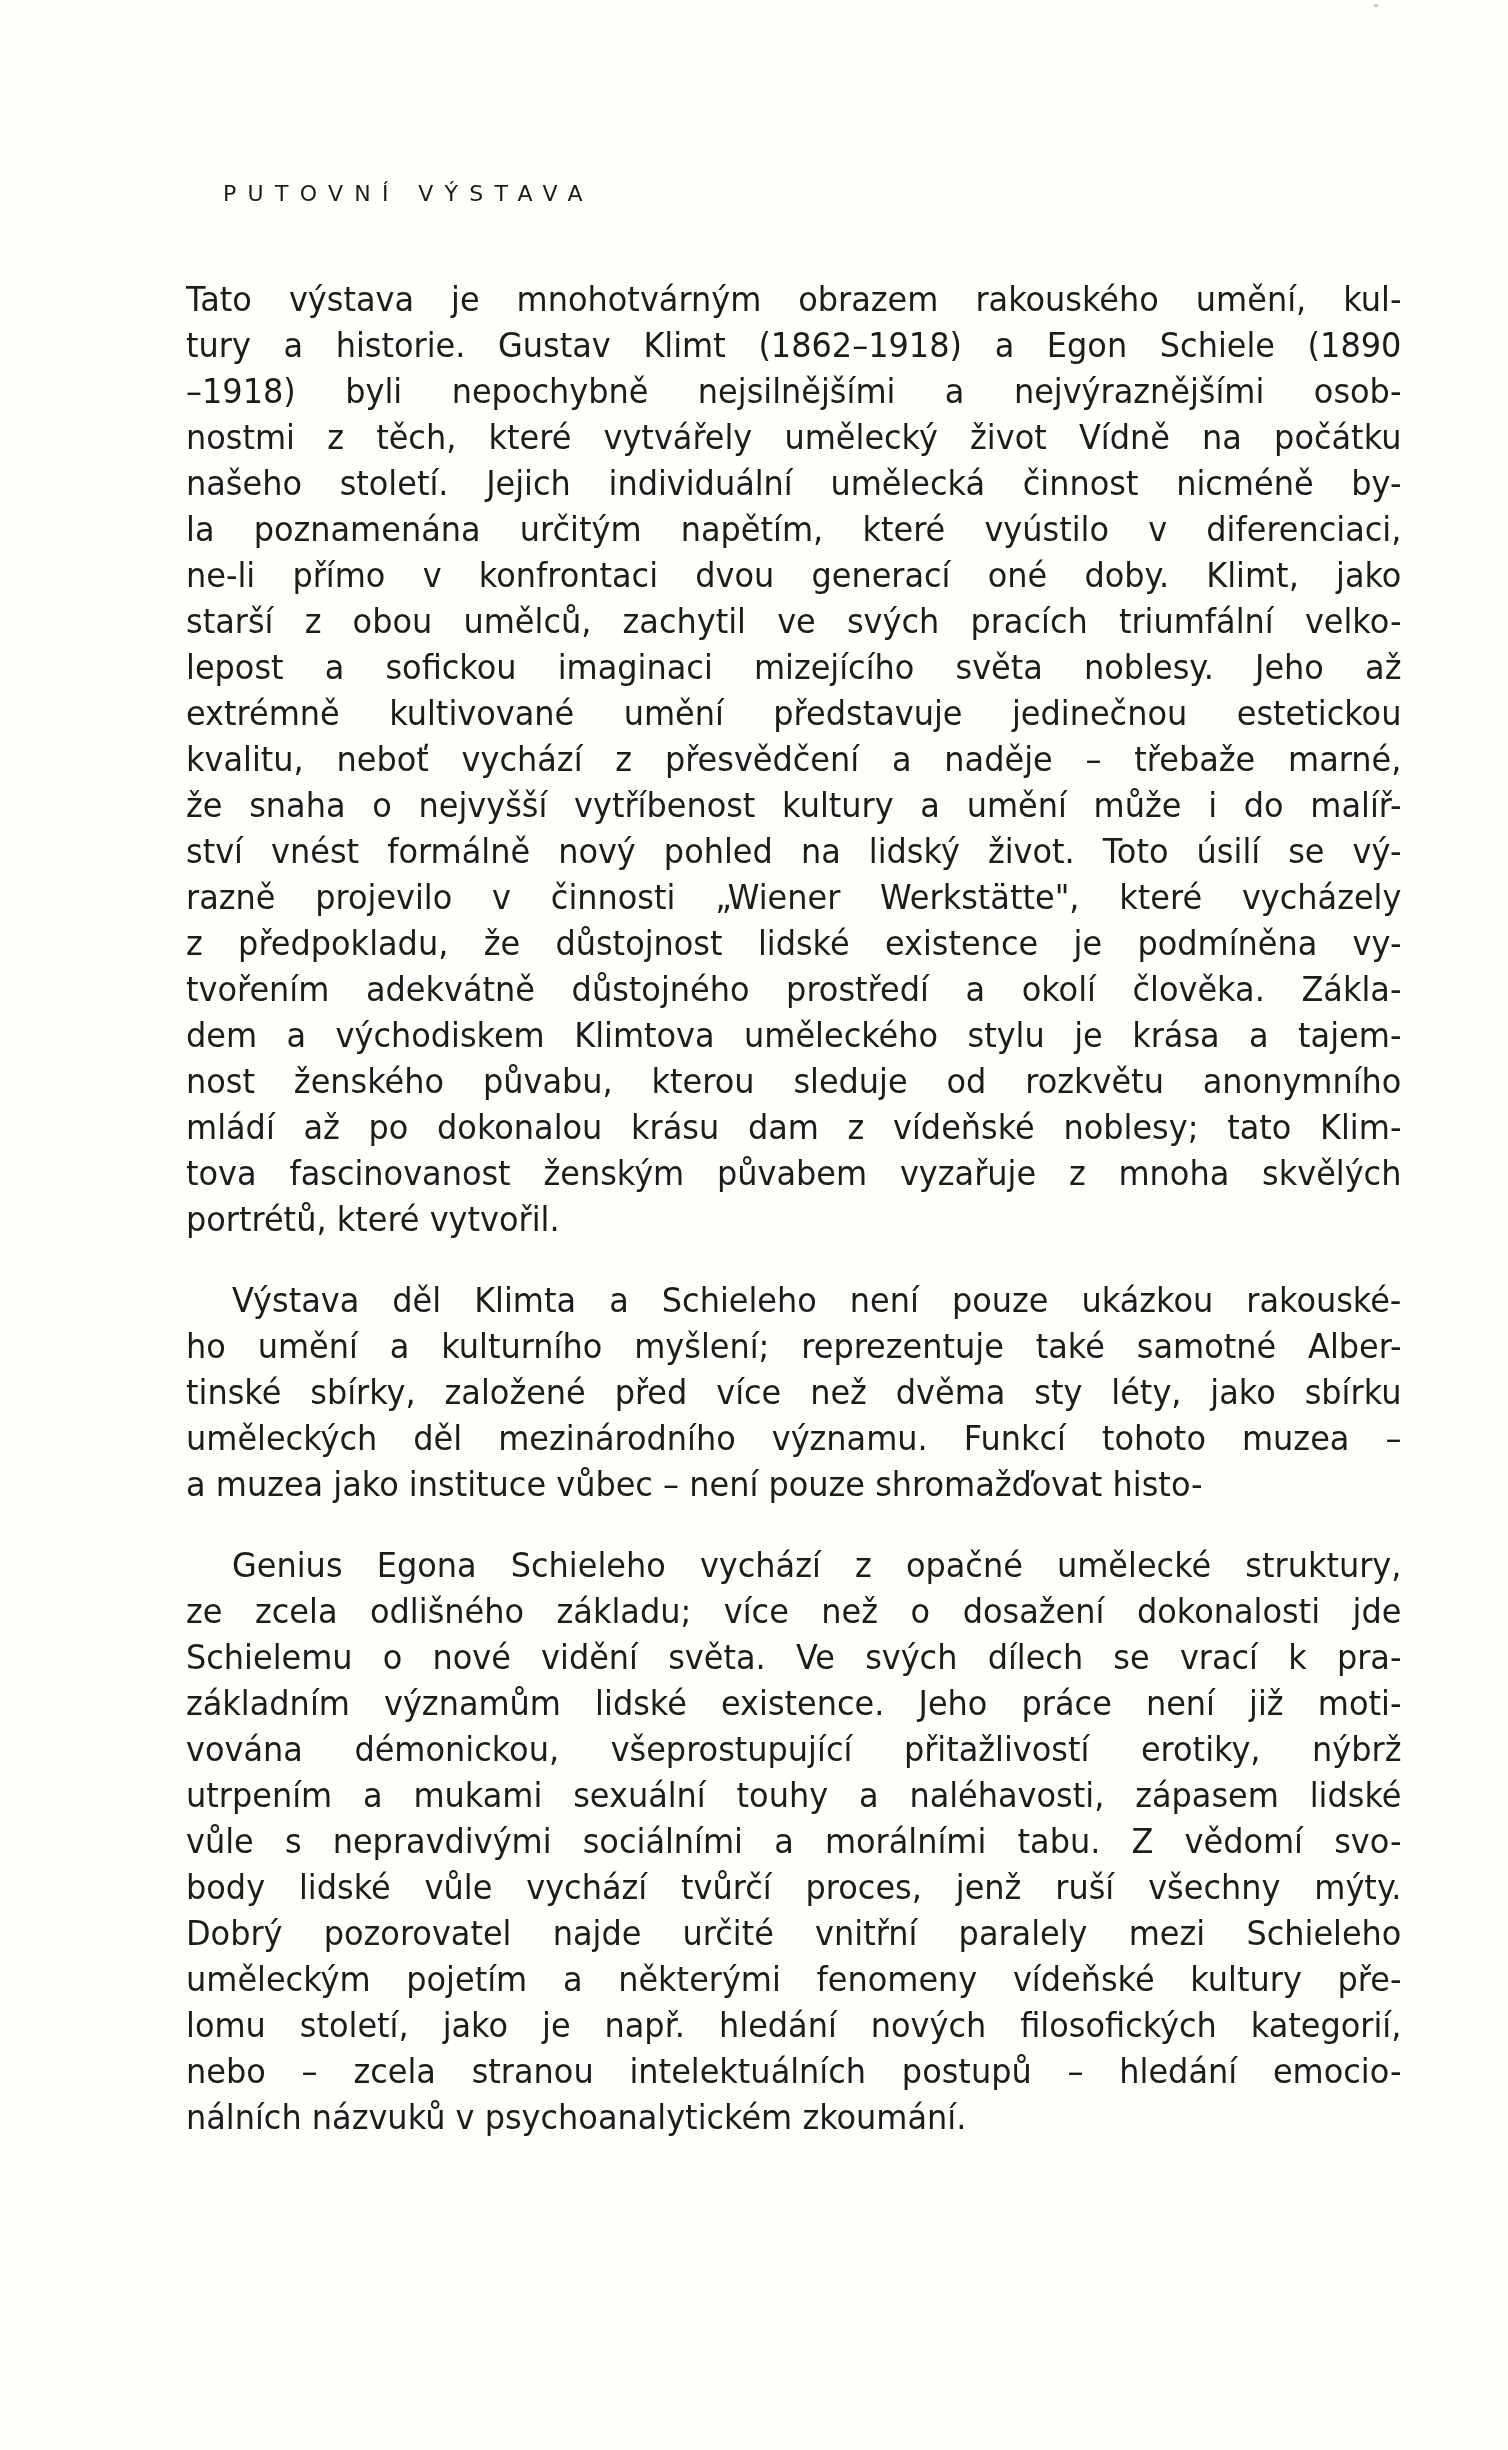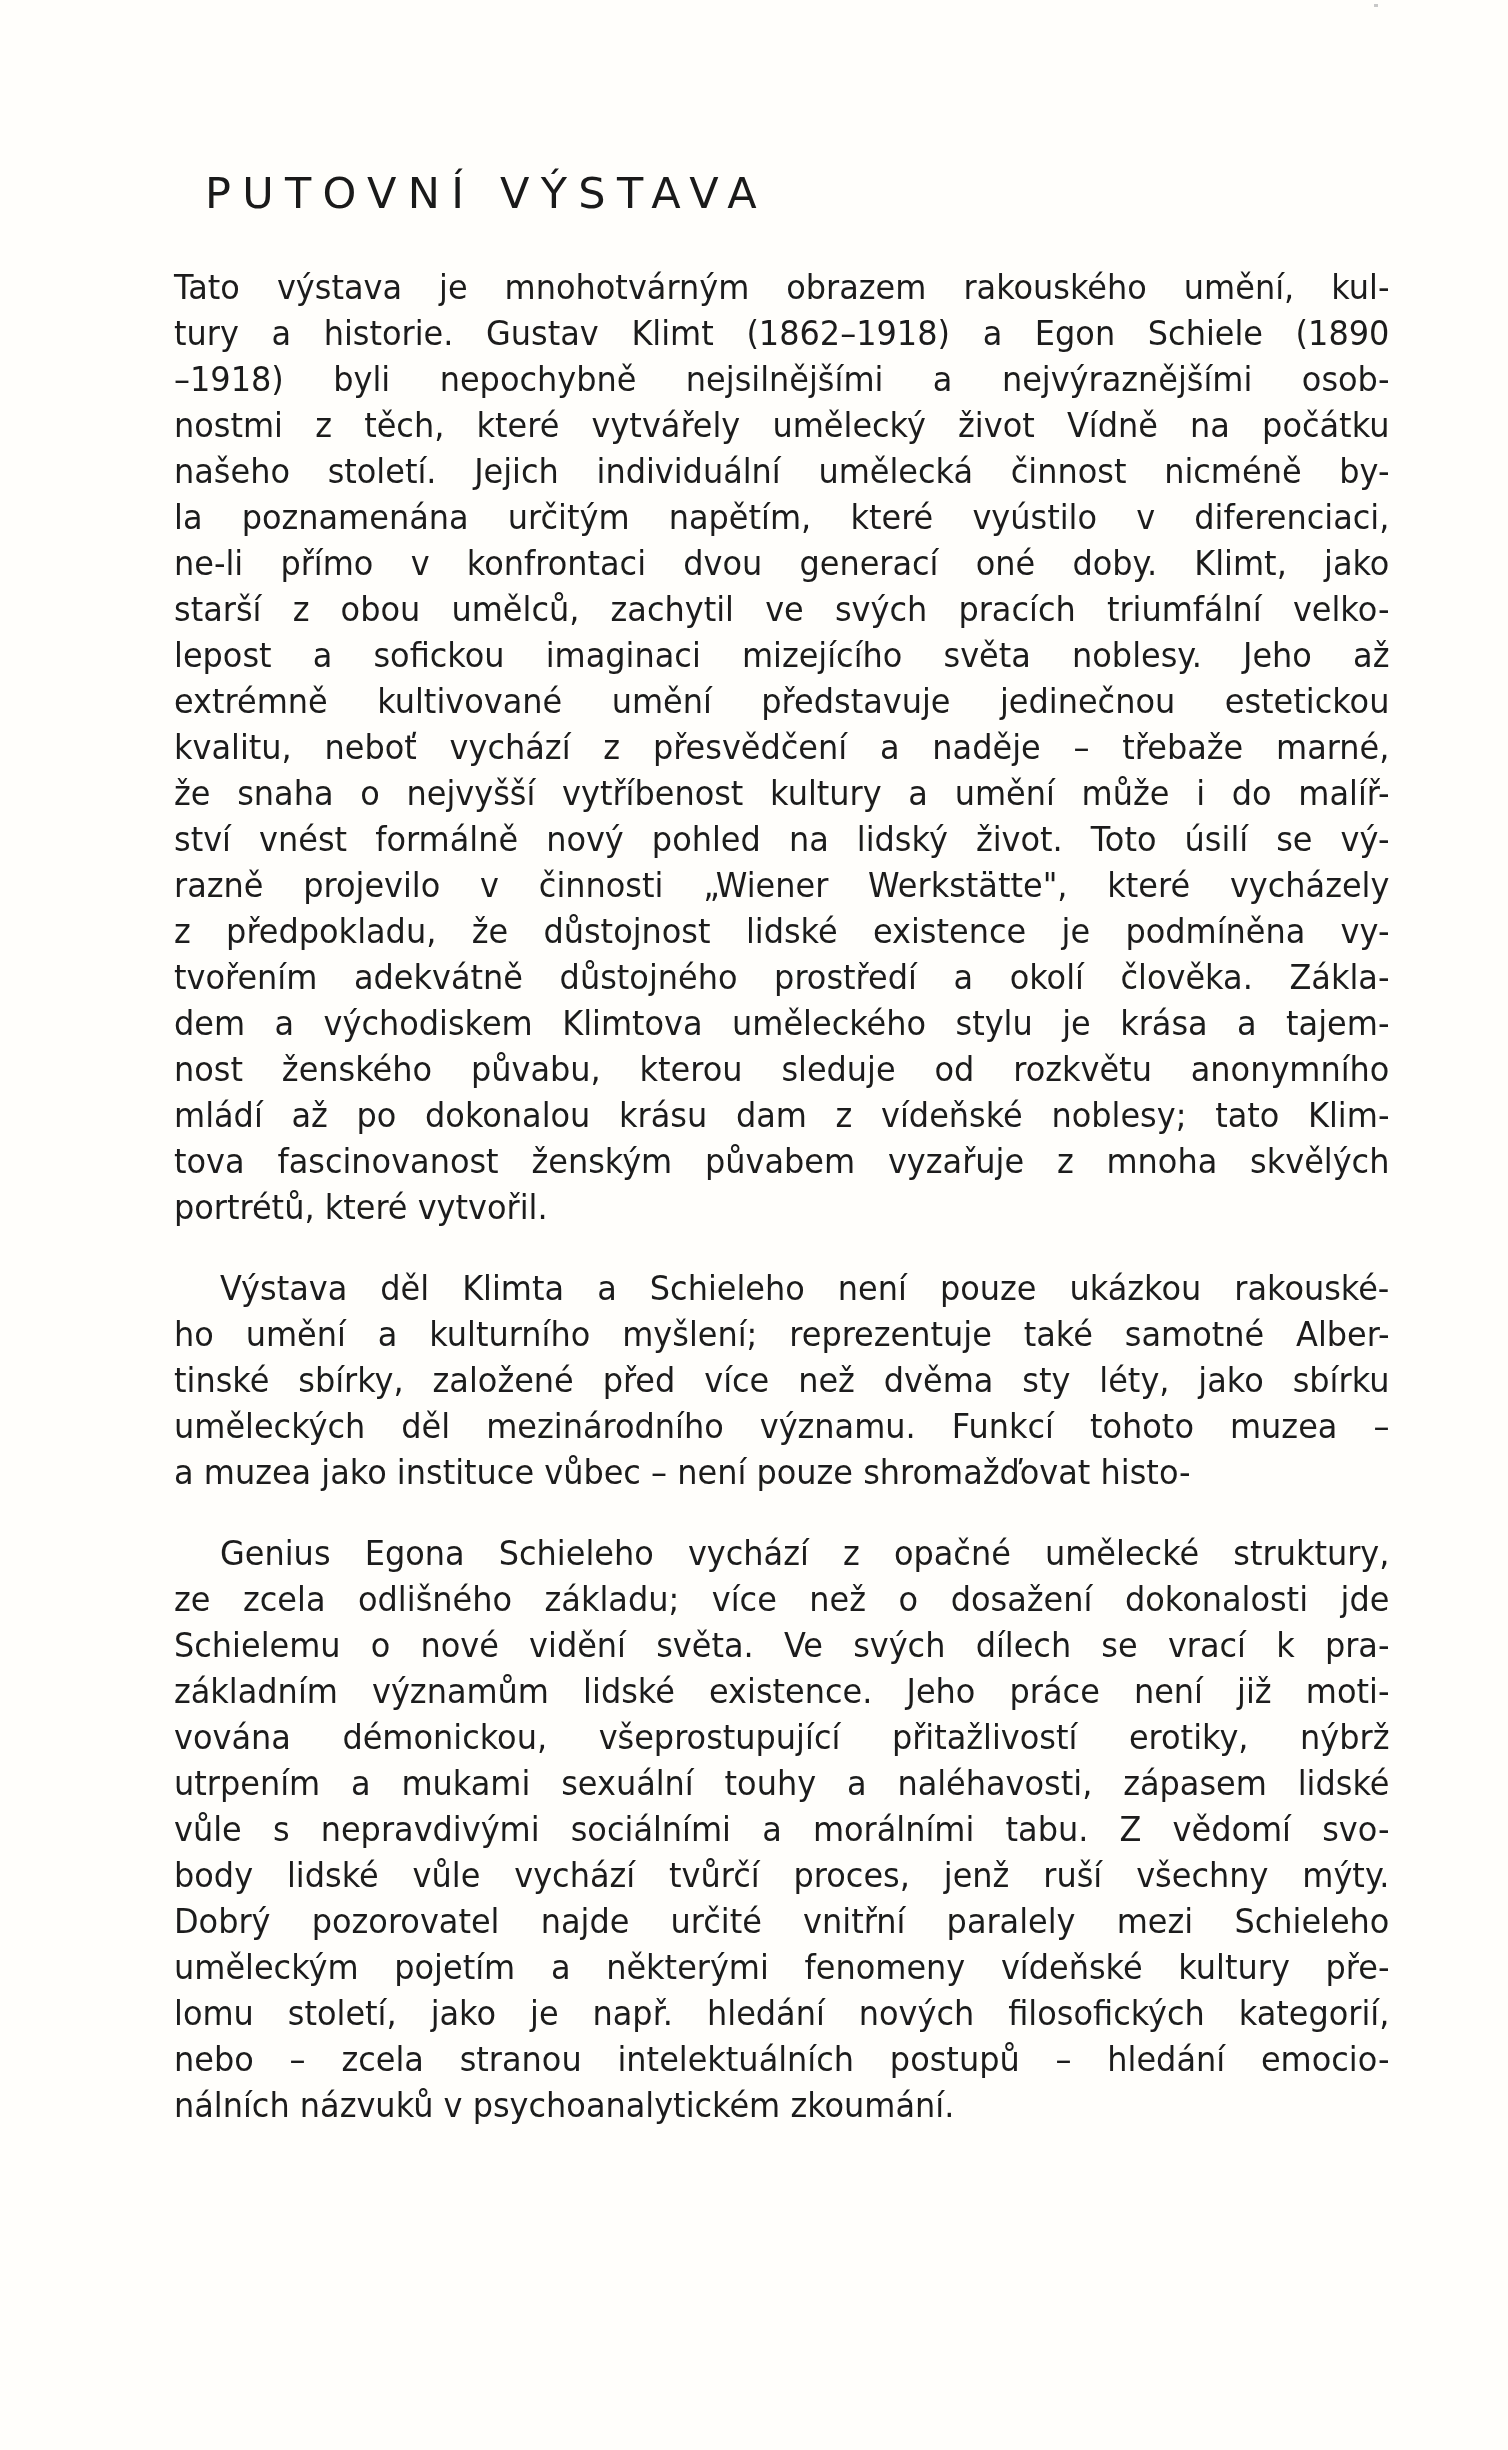--- a/index.html
+++ b/index.html
@@ -18,38 +18,38 @@
   .page {
     position: absolute;
     left: 0;
     top: 0;
     width: 1508px;
     height: 2450px;
     background: #fffefb;
   }
   .title {
     position: absolute;
-    left: 205px;
+    left: 223px;
     top: 165px;
-    font-size: 43px;
+    font-size: 22px;
     letter-spacing: 11.3px;
     font-weight: normal;
     margin: 0;
     line-height: 57px;
     white-space: nowrap;
     color: #1a1a1a;
   }
   .body-text {
     position: absolute;
     left: 174px;
     top: 264px;
     width: 1216px;
   }
   .para {
-    margin: 0;
+    margin: 12px;
   }
   .line {
     display: block;
     font-size: 34px;
     line-height: 46px;
     height: 46px;
     white-space: nowrap;
     text-align: justify;
     text-align-last: justify;
     transform: scaleX(0.94);

